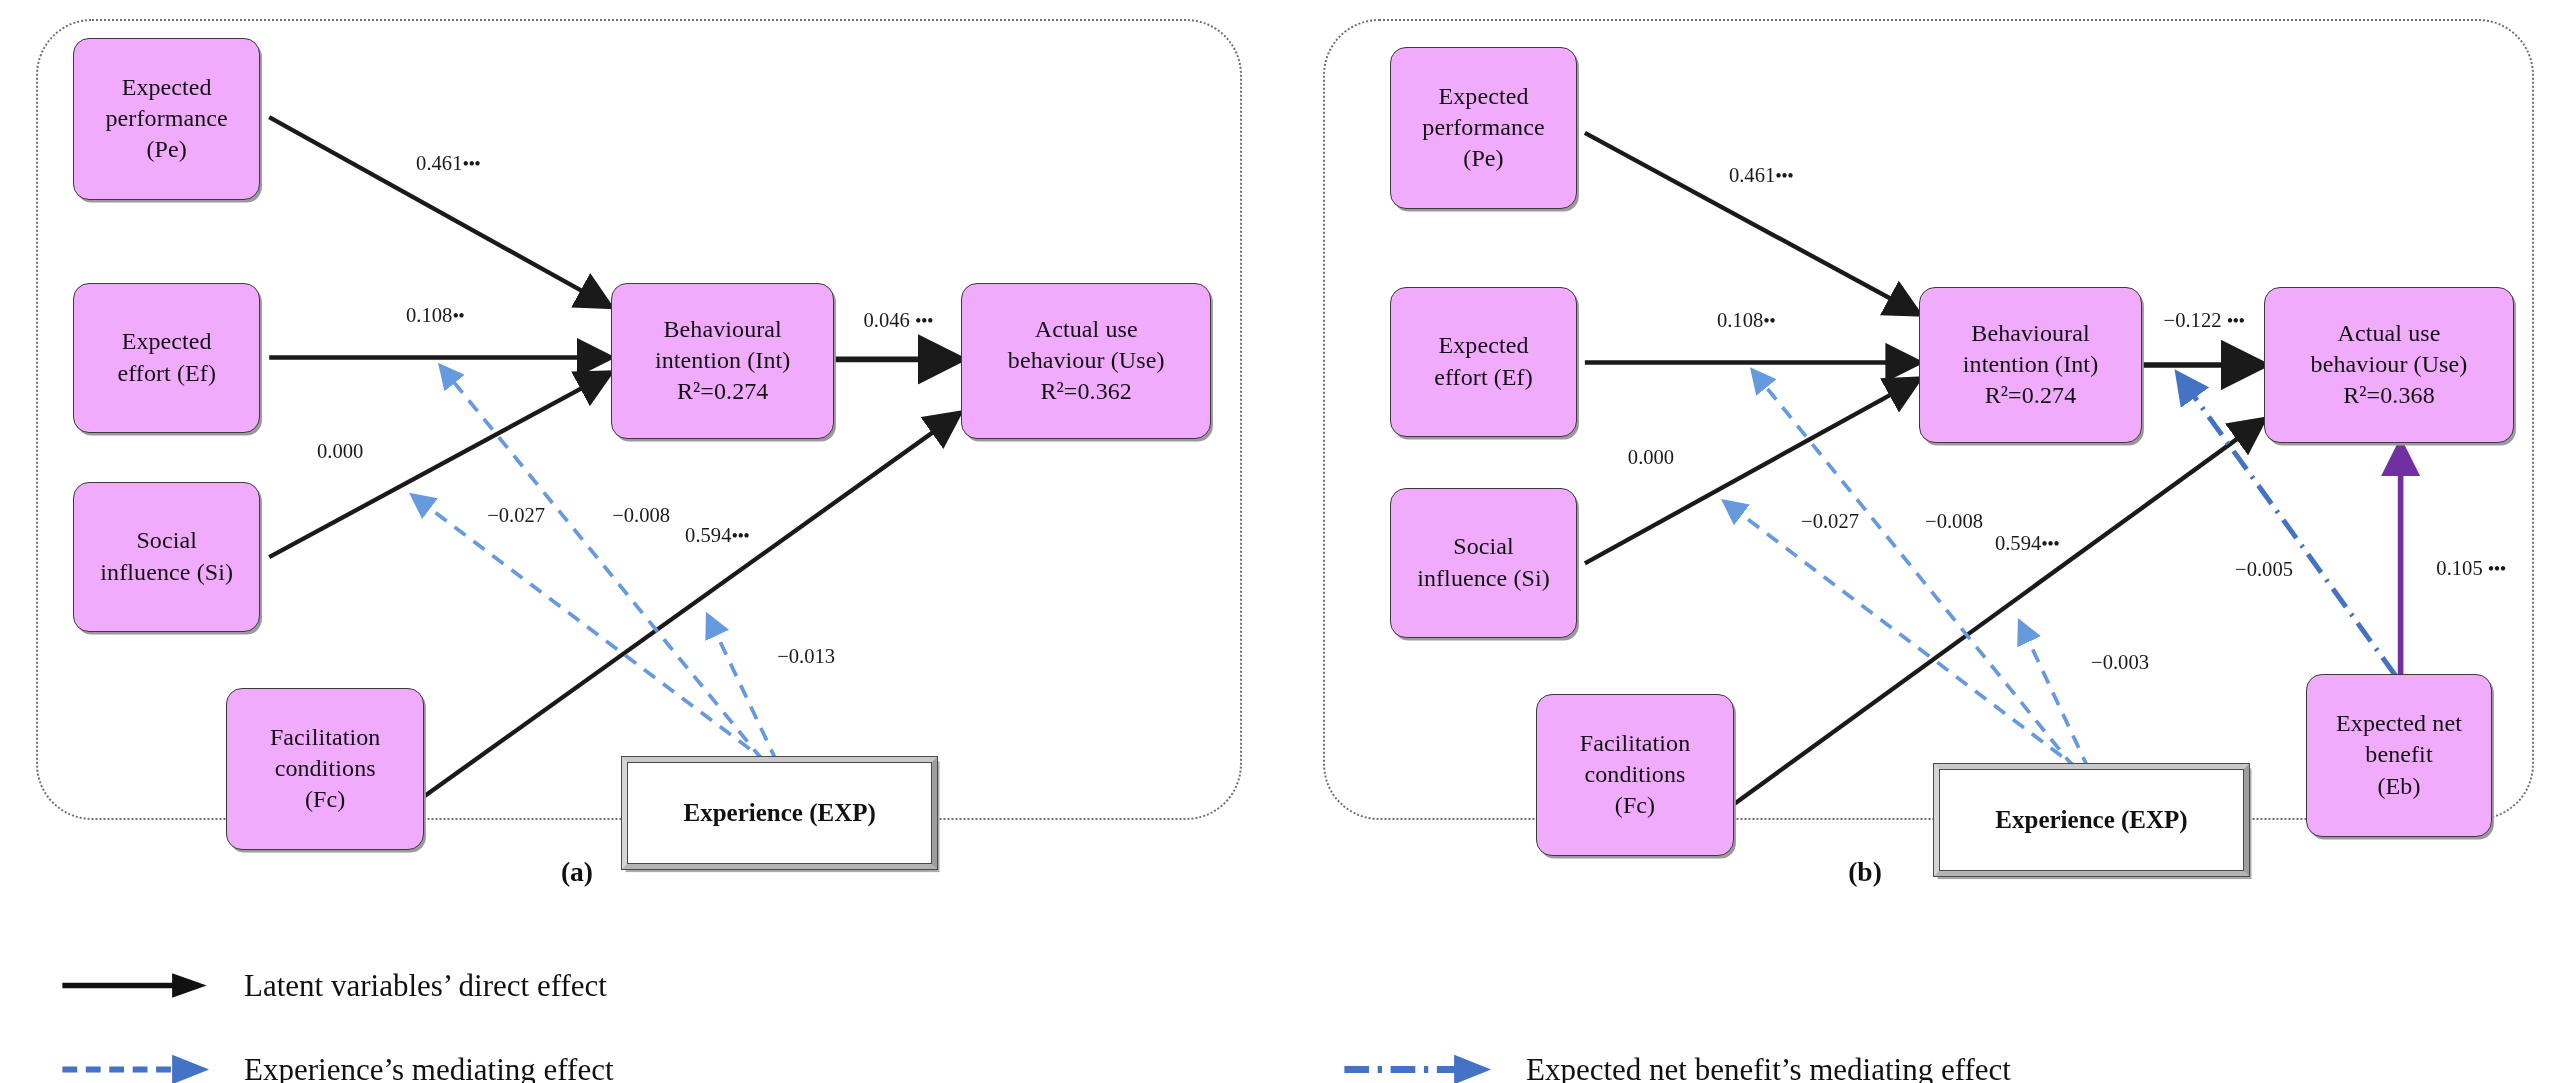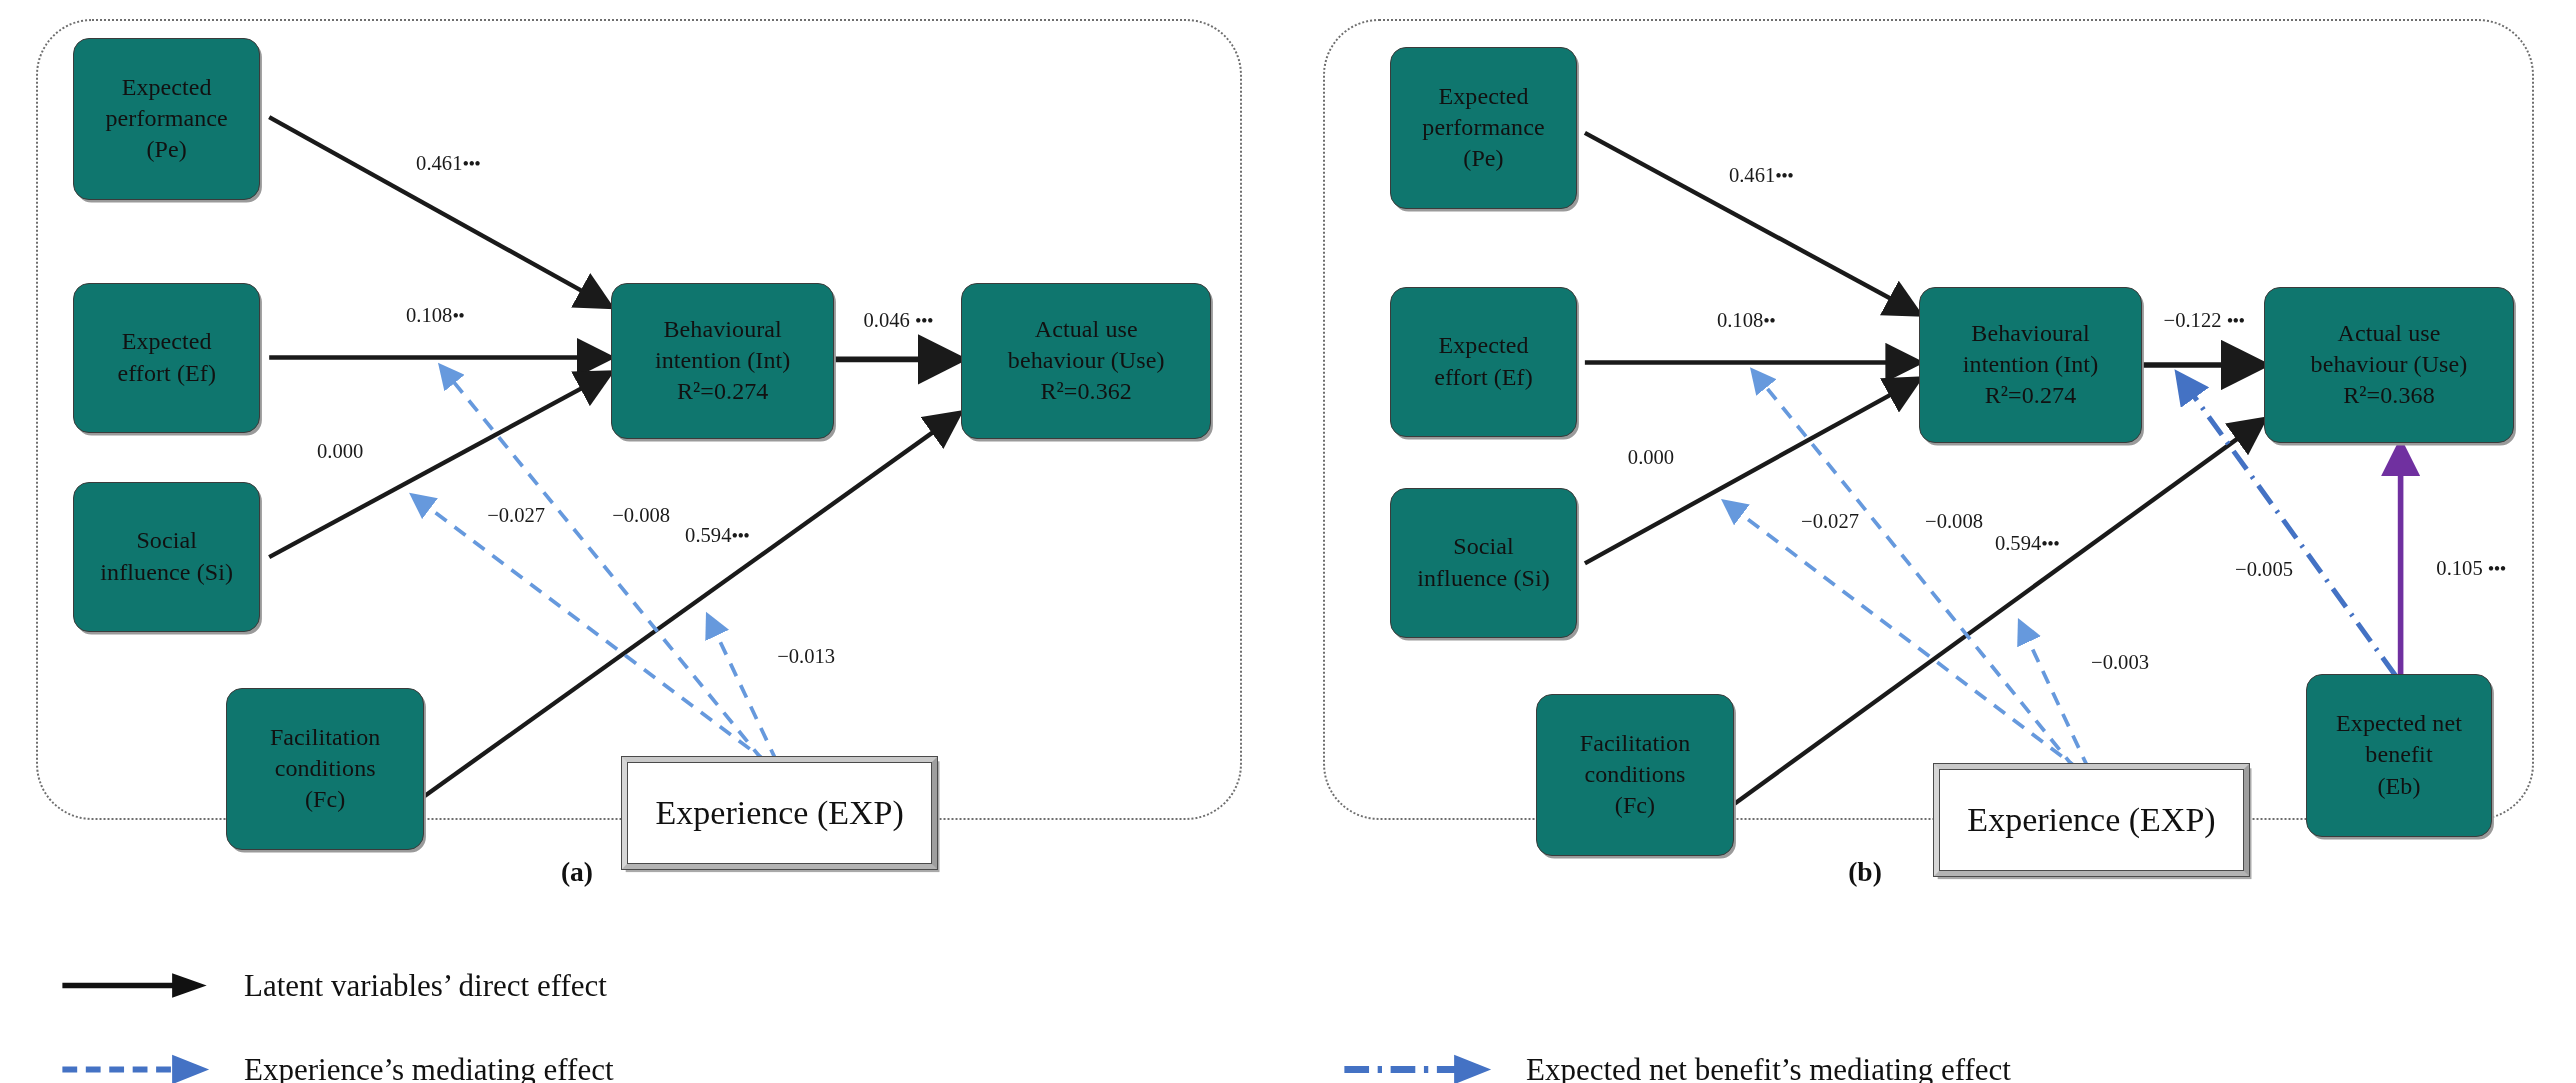--- a/index.html
+++ b/index.html
@@ -22,21 +22,21 @@
     border-radius:56px;
     box-sizing:border-box;
   }
 
   .svg-layer{position:absolute;left:0;top:0;width:100%;height:100%;overflow:visible;}
 
   
   .node{
     position:absolute;
     box-sizing:border-box;
-    background:#0f766e;
+    background:#f0abfc;
     border:1.9px solid #3b3b3b;
     border-radius:16px;
     display:flex;align-items:center;justify-content:center;
     text-align:center;
     line-height:1.3;
     font-size:24px;
     letter-spacing:0.1px;
     box-shadow:2.5px 3.1px 0 -0.6px #9a9a9a;
     padding:2.5px 5px;
   }
@@ -48,22 +48,23 @@
     box-sizing:border-box;
     background:#15803d;
     border:5px solid;
     border-top-color:#c9c9c9;
     border-left-color:#d6d6d6;
     border-right-color:#9e9e9e;
     border-bottom-color:#b4b4b4;
     outline:1.9px solid #4a4a4a;
     outline-offset:0px;
     display:flex;align-items:center;justify-content:center;
-    font-size:34px;
+    font-size:25px;
     box-shadow:3.1px 3.7px 0 -0.6px #a9a9a9;
+    font-weight:bold;
   }
   .exp-inner{
     position:absolute;inset:0;
     border:1.9px solid #4a4a4a;
     display:flex;align-items:center;justify-content:center;
     background:#fff;
   }
 
   
   .lbl{

